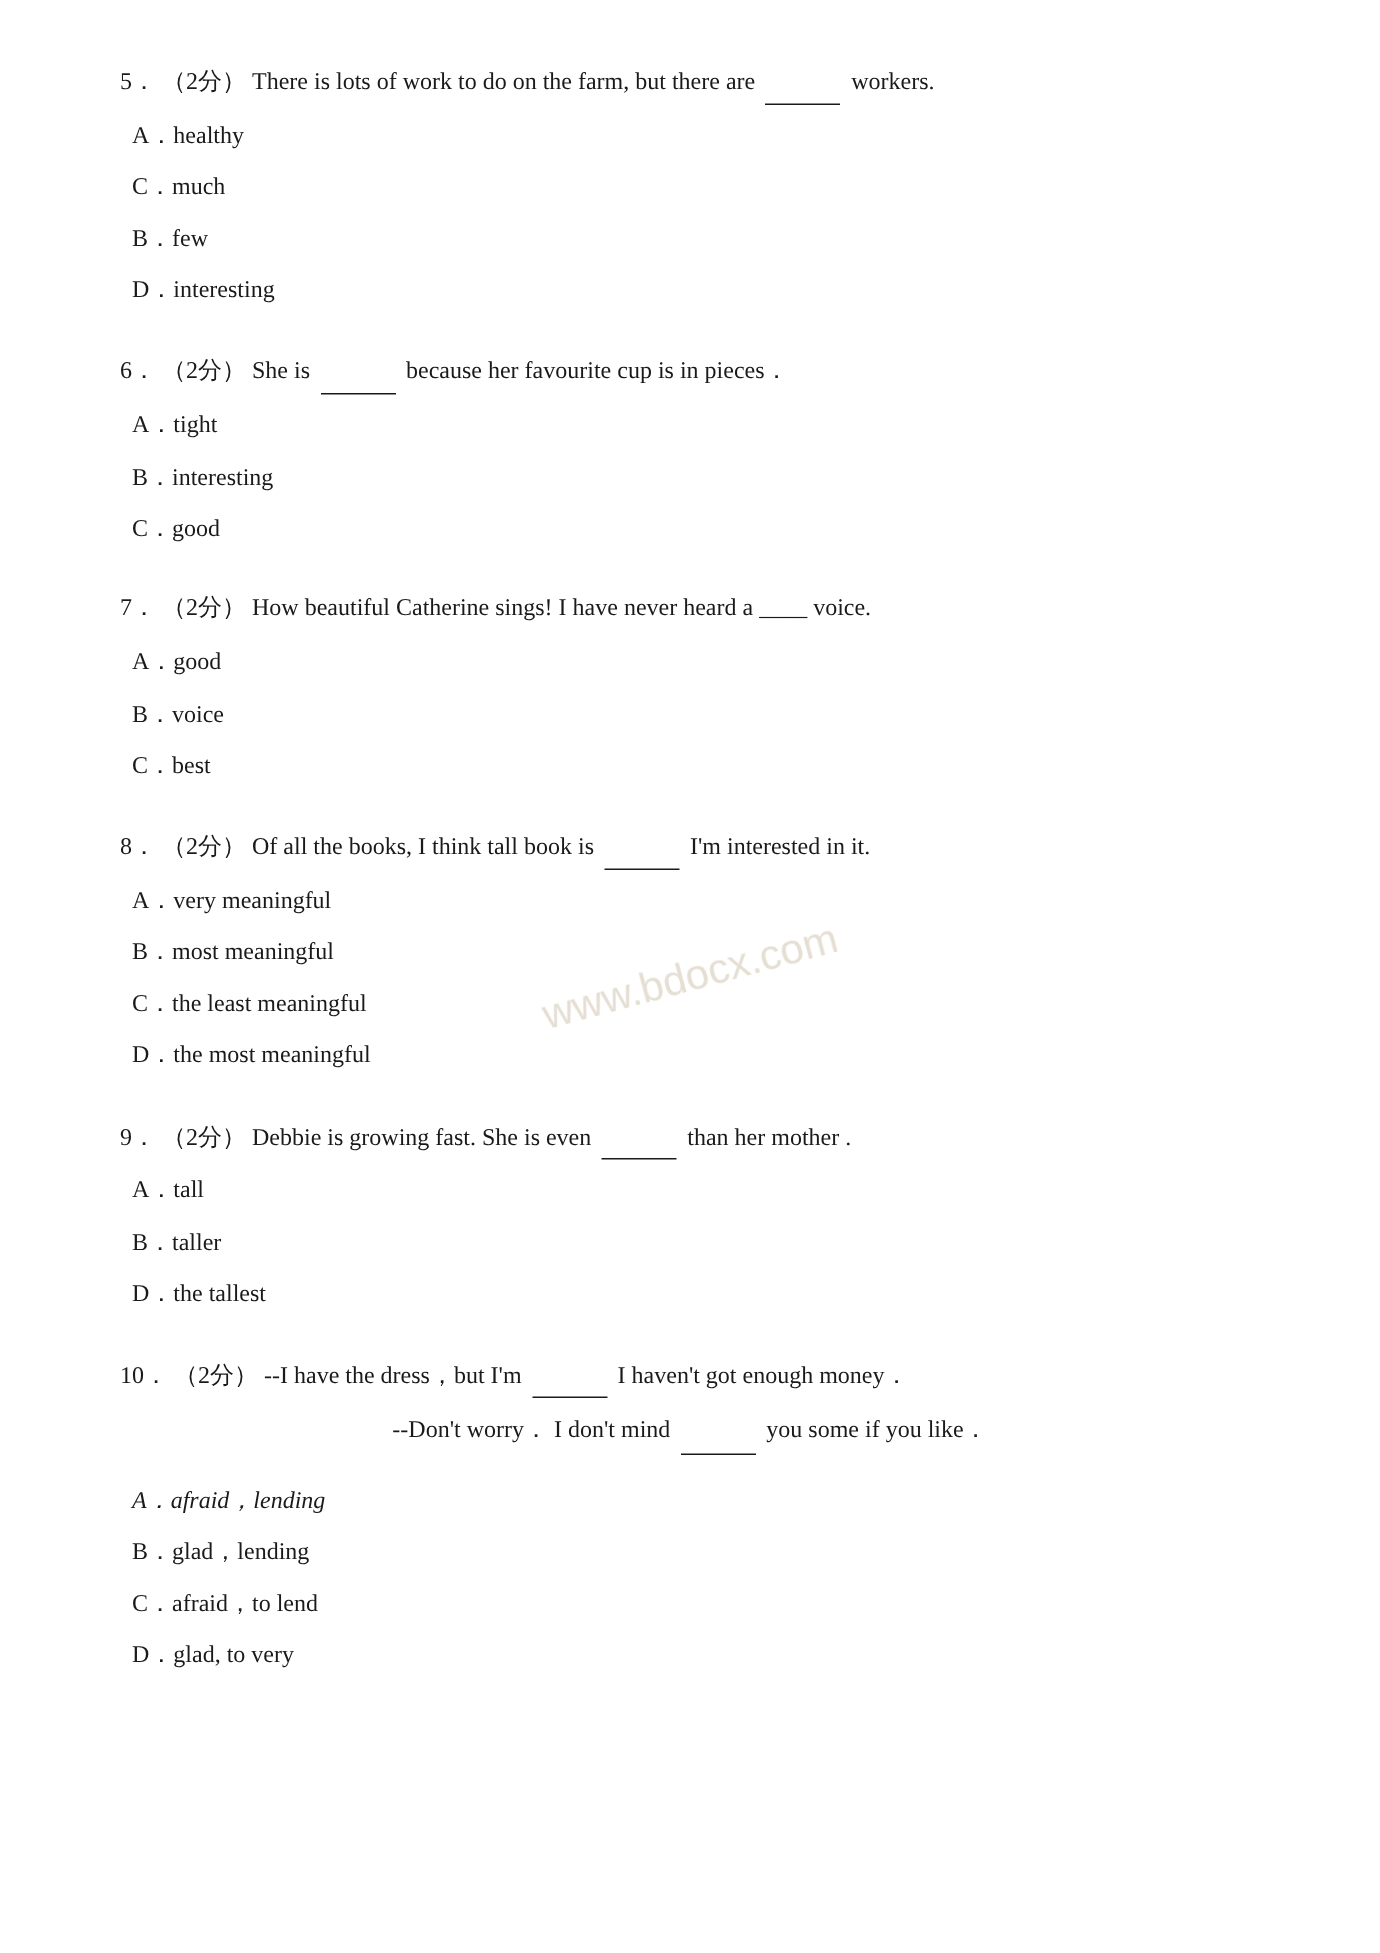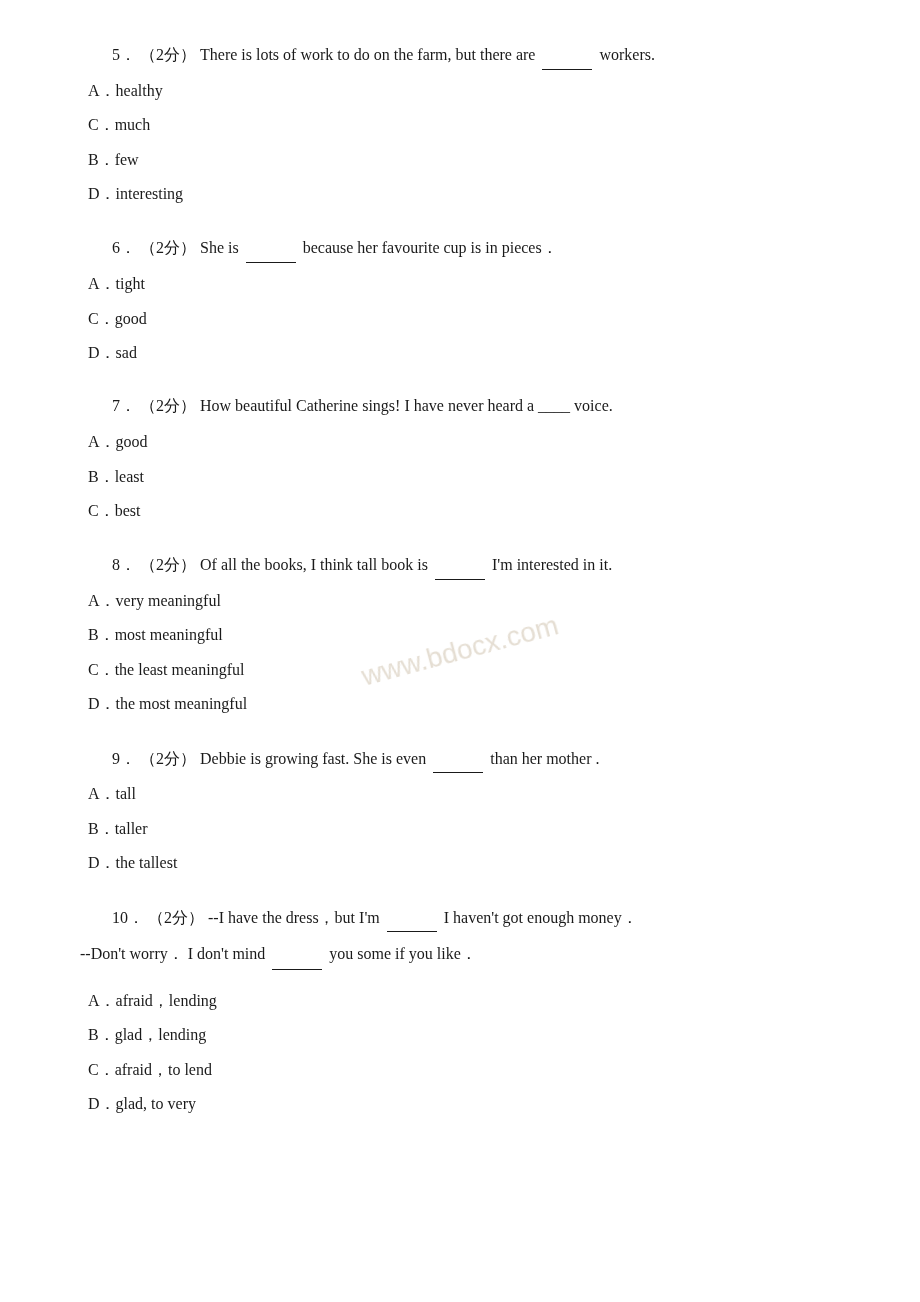--- a/index.html
+++ b/index.html
@@ -32,21 +32,20 @@
       font-family: Arial, sans-serif;
     }
 
     .question-block {
       margin-bottom: 18px;
     }
 
     .question-text {
       line-height: 1.8;
       margin-bottom: 6px;
-      margin-left: 32px;
     }
 
     .blank {
       display: inline-block;
       min-width: 50px;
       border-bottom: 1px solid #1a1a1a;
       vertical-align: bottom;
       margin: 0 3px;
     }
 
@@ -59,20 +58,21 @@
       margin-bottom: 4px;
     }
 
     .section-gap {
       margin-bottom: 24px;
     }
 
     .dialog-line {
       line-height: 1.9;
       margin-bottom: 16px;
+      text-align: center;
     }
   </style>
 </head>
 <body>
 
 <div class="watermark">www.bdocx.com</div>
 
 <div class="question-block section-gap">
   <div class="question-text">
     <span>5</span>．
@@ -100,38 +100,38 @@
     <span>6</span>．
     <span>（2分）</span>
     <span>She is</span>
     <span class="blank">&nbsp;&nbsp;&nbsp;&nbsp;&nbsp;&nbsp;</span>
     <span>because her favourite cup is in pieces．</span>
   </div>
   <div class="option option-spacer">
     <span>A</span>．<span>tight</span>
   </div>
   <div class="option option-spacer">
+    <span>B</span>．<span>interesting</span>
+  </div>
+  <div class="option option-spacer">
     <span>C</span>．<span>good</span>
   </div>
-  <div class="option option-spacer">
-    <span>D</span>．<span>sad</span>
-  </div>
 </div>
 
 <div class="question-block section-gap">
   <div class="question-text">
     <span>7</span>．
     <span>（2分）</span>
     <span>How beautiful Catherine sings! I have never heard a ____  voice.</span>
   </div>
   <div class="option option-spacer">
     <span>A</span>．<span>good</span>
   </div>
   <div class="option option-spacer">
-    <span>B</span>．<span>least</span>
+    <span>B</span>．<span>voice</span>
   </div>
   <div class="option option-spacer">
     <span>C</span>．<span>best</span>
   </div>
 </div>
 
 <div class="question-block section-gap">
   <div class="question-text">
     <span>8</span>．
     <span>（2分）</span>
@@ -178,21 +178,21 @@
     <span>（2分）</span>
     <span>--I have the dress，but I'm</span>
     <span class="blank">&nbsp;&nbsp;&nbsp;&nbsp;&nbsp;&nbsp;</span>
     <span>I haven't got enough money．</span>
   </div>
   <div class="dialog-line">
     <span>--Don't worry．  I don't mind</span>
     <span class="blank">&nbsp;&nbsp;&nbsp;&nbsp;&nbsp;&nbsp;</span>
     <span>you some if you like．</span>
   </div>
-  <div class="option option-spacer" style="margin-top:6px;">
+  <div class="option option-spacer" style="margin-top:6px;font-style:italic;">
     <span>A</span>．<span>afraid，lending</span>
   </div>
   <div class="option option-spacer">
     <span>B</span>．<span>glad，lending</span>
   </div>
   <div class="option option-spacer">
     <span>C</span>．<span>afraid，to lend</span>
   </div>
   <div class="option option-spacer">
     <span>D</span>．<span>glad, to very</span>

